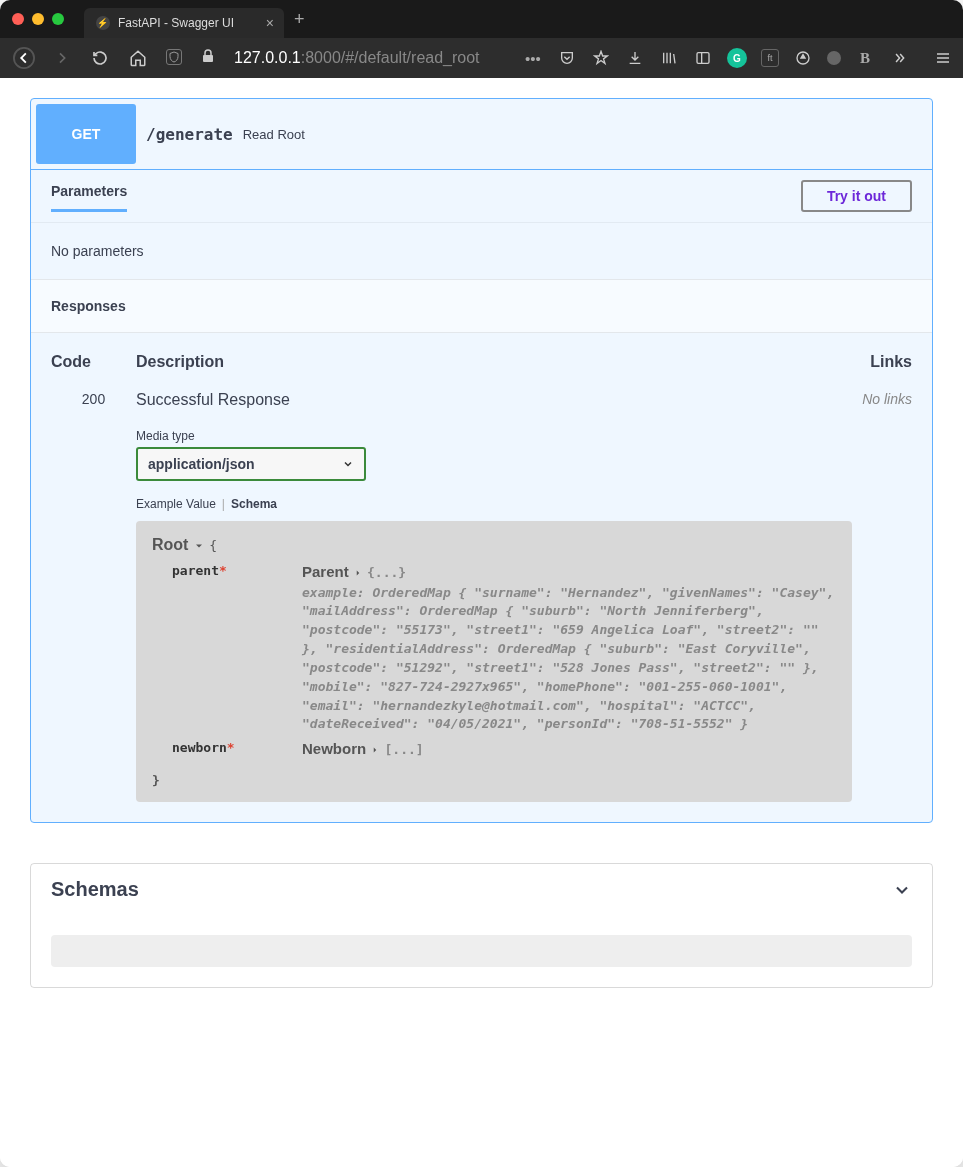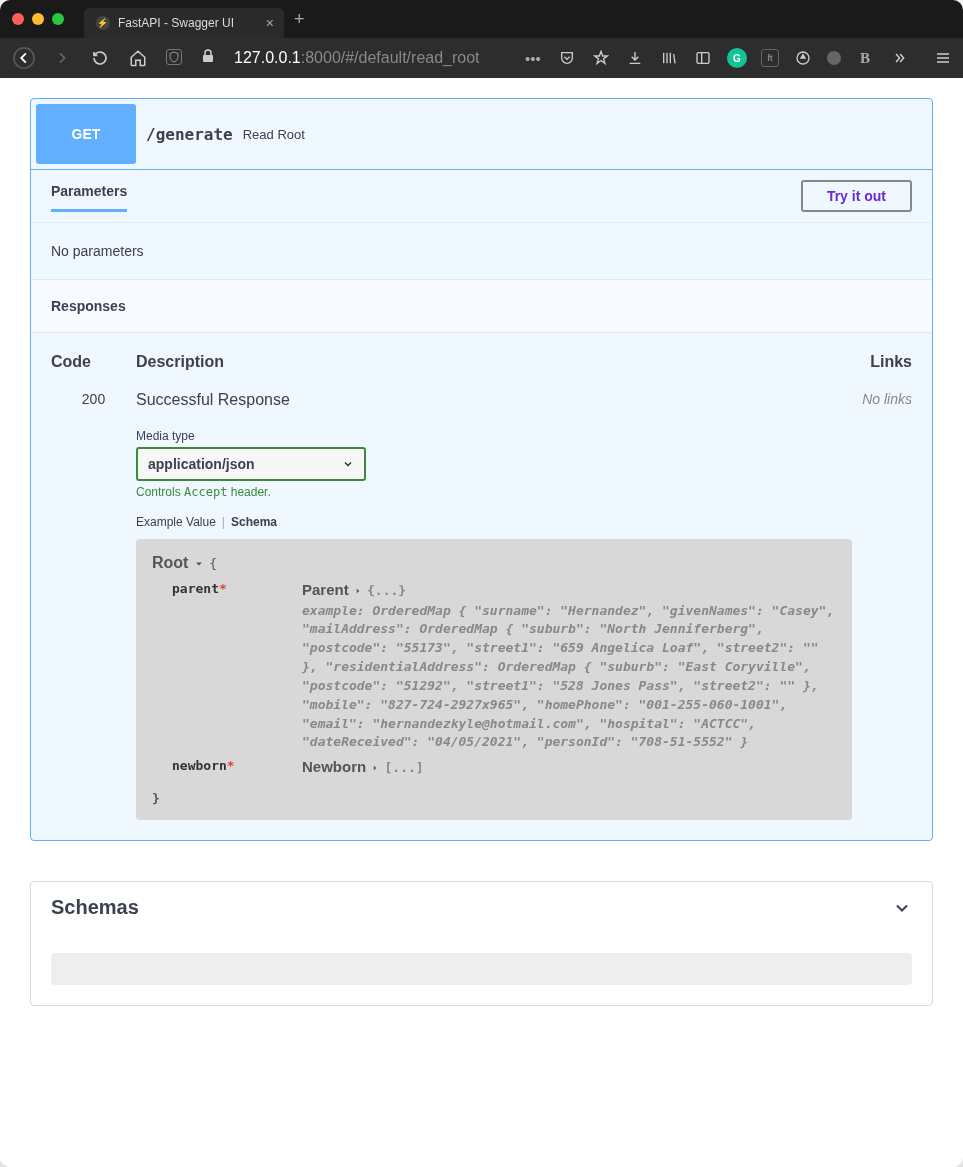--- a/index.html
+++ b/index.html
@@ -233,23 +233,20 @@
               <div class="desc-text">Successful Response</div>
 
               <div class="media-label">Media type</div>
               <div class="media-select">
                 <span>application/json</span>
                 <span>
                   <svg width="12" height="12" viewBox="0 0 24 24" fill="none" stroke="#333" stroke-width="3">
                       <path d="M6 9l6 6 6-6"></path>
                     </svg>
                 </span>
-              </div>
-              <div class="media-hint">
-                <span>Controls </span><span class="mono">Accept</span><span> header.</span>
               </div>
 
               <div class="example-tabs">
                 <span>Example Value</span>
                 <span class="sep">|</span>
                 <span class="active">Schema</span>
               </div>
 
               <div class="schema-box">
                 <div class="schema-root">

